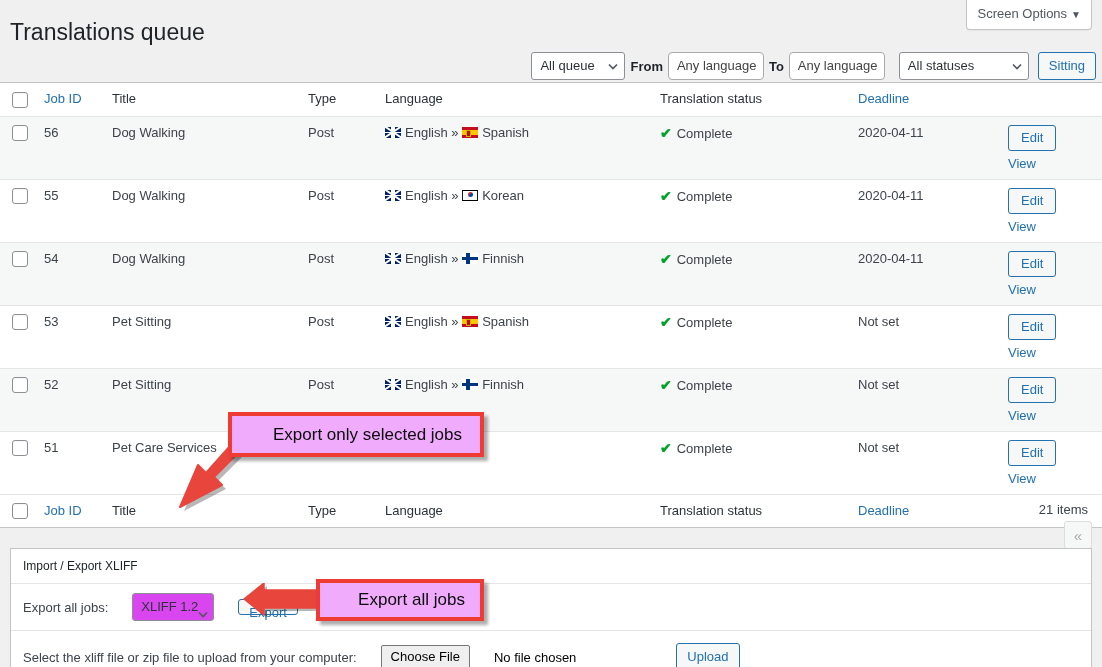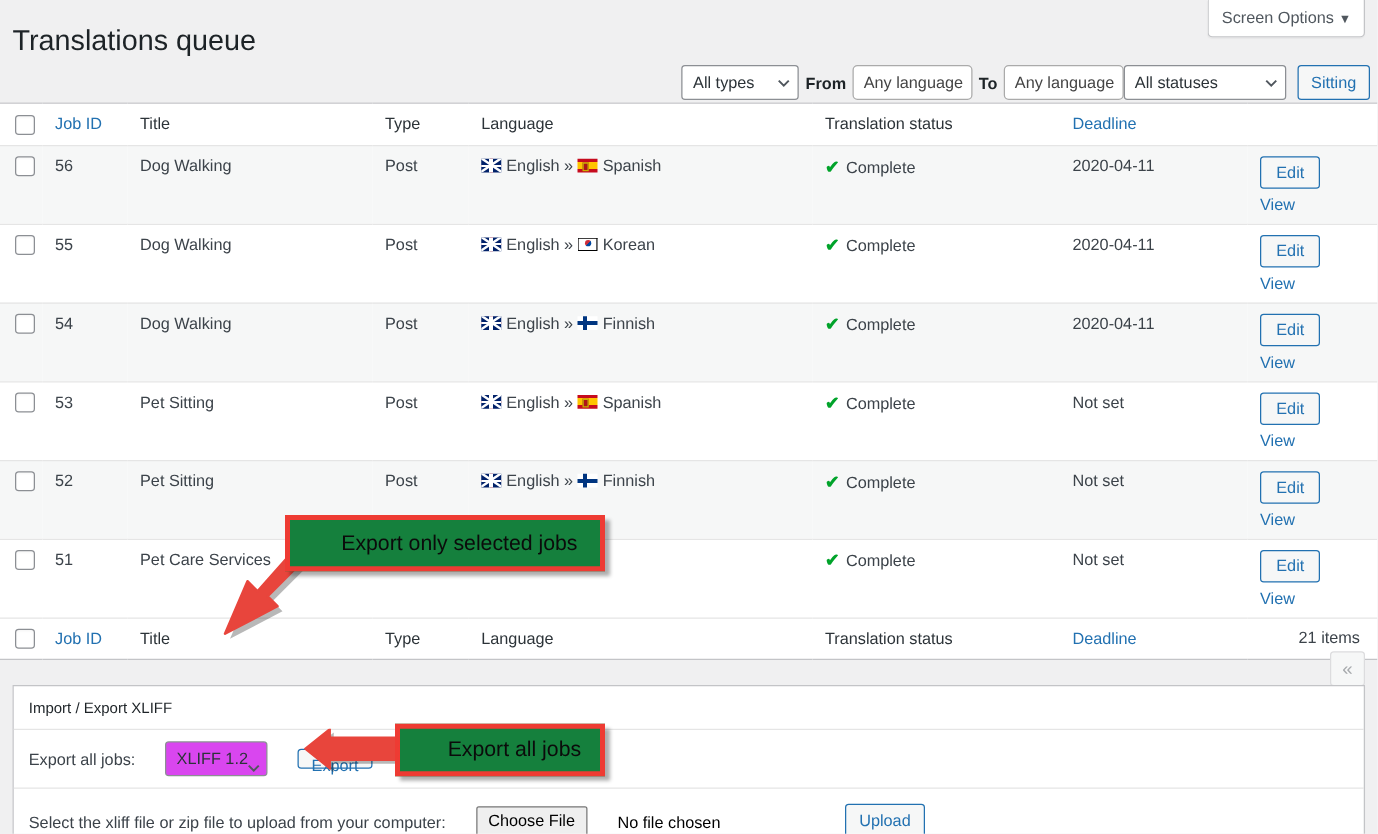--- a/index.html
+++ b/index.html
@@ -243,21 +243,21 @@
     border: 1px solid #767676; border-radius: 2px; background: #efefef;
     color: #000; font-size: 13px; padding: 2px 9px; line-height: 18px; cursor: pointer;
     font-family: "Liberation Sans", sans-serif;
   }
   .filename { color: #000; font-size: 13px; }
   .upload-row { padding-top: 12px; padding-bottom: 12px; }
 
   
   .callout {
     position: absolute;
-    background: #15803d;
+    background: #f0abfc;
     border: 4px solid #ee3b33;
     box-shadow: 4px 4px 3px rgba(0,0,0,.32);
     display: flex; align-items: center; justify-content: center;
     font-size: 17px; color: #0b0b0b;
     font-family: "Liberation Sans", sans-serif;
     z-index: 40;
     white-space: nowrap;
     padding-left: 23px;
   }
   #callout-selected { left: 228px; top: 412px; width: 256px; height: 45px; }
@@ -270,38 +270,38 @@
 <div id="app">
 
   <div class="screen-options">
     <span>Screen Options</span><span class="caret">▼</span>
   </div>
 
   <h1 class="page-title">Translations queue</h1>
 
   <div class="filter-bar">
     <div class="fselect" style="width:94px">
-      <span>All types</span>
+      <span>All queue</span>
       <span class="chev">
         <svg viewBox="0 0 10 10" width="10" height="10">
             <path d="M1 3 L5 7 L9 3" stroke="#50575e" stroke-width="1.6" fill="none"></path>
           </svg>
       </span>
     </div>
     <span class="lbl-from">From</span>
     <div class="s2" style="width:96px">
       <span class="s2txt">Any language</span>
 
     </div>
     <span class="lbl-to">To</span>
     <div class="s2" style="width:96px">
       <span class="s2txt">Any language</span>
 
     </div>
-    <div class="fselect" style="width:130px;">
+    <div class="fselect" style="width:130px;margin-left:14px">
       <span>All statuses</span>
       <span class="chev">
         <svg viewBox="0 0 10 10" width="10" height="10">
             <path d="M1 3 L5 7 L9 3" stroke="#50575e" stroke-width="1.6" fill="none"></path>
           </svg>
       </span>
     </div>
     <button class="btn-filter">Sitting</button>
   </div>
 

